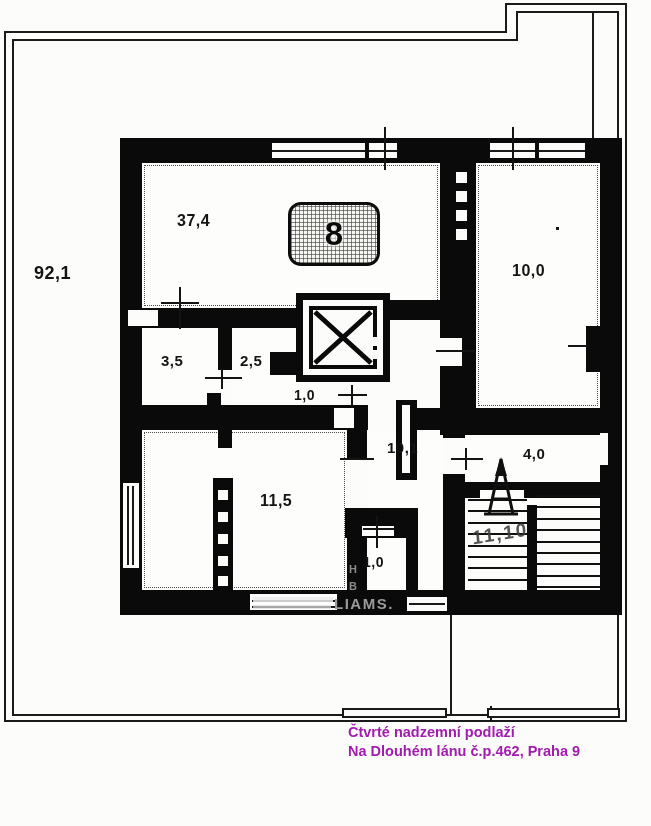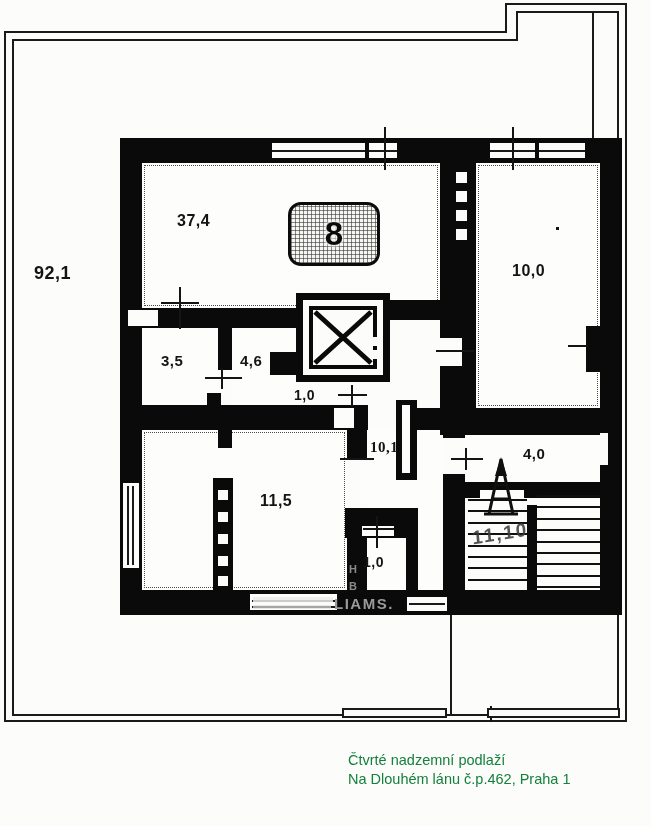--- a/index.html
+++ b/index.html
@@ -28,21 +28,21 @@
     display:flex;align-items:center;justify-content:center;
   }
   .badge span{font-size:33px;font-weight:bold;color:#0a0a0a;
     text-shadow:0 0 3px #f5f5f1,0 0 3px #f5f5f1,0 0 5px #f5f5f1;}
   .stairs{position:absolute;background-image:repeating-linear-gradient(to bottom,#101010 0 2px,transparent 2px 11.4px);}
   .stairs-label{
     position:absolute;left:472px;top:523px;font-size:19px;font-weight:bold;
     color:#3c3c3c;transform:rotate(-9deg) skewX(-4deg);letter-spacing:2px;opacity:.88;
   }
   .wm{position:absolute;color:#9b9b9b;letter-spacing:1.5px;font-weight:bold;}
-  .footer{position:absolute;left:348px;top:723px;width:262px;font-weight:normal;color:#15803d;margin-top:28px;}
+  .footer{position:absolute;left:348px;top:723px;width:262px;font-weight:bold;color:#a21caf;}
   .footer .fl{font-size:14.5px;line-height:19px;}
   .frow{display:flex;justify-content:space-between;font-size:14.5px;line-height:18px;}
   .frows{margin-top:14px;}
   .elev-x{position:absolute;left:313px;top:310px;}
 </style>
 </head>
 <body>
 
 <div class="stage">
 
@@ -169,37 +169,37 @@
   <div class="tk" style="left:436px;top:350px;width:38px;height:2px;"></div>
   <div class="tk" style="left:490px;top:706px;width:2px;height:16px;"></div>
   <div class="tk" style="left:556px;top:227px;width:3px;height:3px;"></div>
 
   <div class="rail" style="left:342px;top:708px;width:105px;height:10px;"></div>
   <div class="rail" style="left:487px;top:708px;width:133px;height:10px;"></div>
 
   <div class="lbl" style="left:177px;top:212px;font-size:16px;">37,4</div>
   <div class="lbl" style="left:512px;top:262px;font-size:16px;">10,0</div>
   <div class="lbl" style="left:161px;top:352px;font-size:15px;">3,5</div>
-  <div class="lbl" style="left:240px;top:352px;font-size:15px;">4,6</div>
+  <div class="lbl" style="left:240px;top:352px;font-size:15px;">2,5</div>
   <div class="lbl" style="left:294px;top:387px;font-size:14px;">1,0</div>
-  <div class="lbl" style="left:370px;top:439px;font-size:15px;font-family:Liberation Serif, serif;">10,1</div>
+  <div class="lbl" style="left:387px;top:439px;font-size:15px;">10,1</div>
   <div class="lbl" style="left:260px;top:492px;font-size:16px;">11,5</div>
   <div class="lbl" style="left:363px;top:554px;font-size:14px;">1,0</div>
   <div class="lbl" style="left:523px;top:445px;font-size:15px;">4,0</div>
 
   <div class="badge">
     <span>8</span>
   </div>
 
   <div class="abs" style="left:253px;top:597px;width:80px;height:5px;background:rgba(235,235,235,.85);"></div>
   <div class="abs" style="left:253px;top:605px;width:78px;height:4px;background:rgba(225,225,225,.7);"></div>
   <div class="wm" style="left:334px;top:595px;font-size:15px;">LIAMS.</div>
   <div class="wm" style="left:349px;top:563px;font-size:11px;color:#8a8a8a;">H</div>
   <div class="wm" style="left:349px;top:580px;font-size:11px;color:#8a8a8a;">B</div>
 
   <div class="footer">
     <div class="fl">Čtvrté nadzemní podlaží</div>
-    <div class="fl">Na Dlouhém lánu č.p.462, Praha 1</div>
+    <div class="fl">Na Dlouhém lánu č.p.462, Praha 9</div>
     <div class="frows">
     </div>
   </div>
 
 </div>
 
 </body></html>

